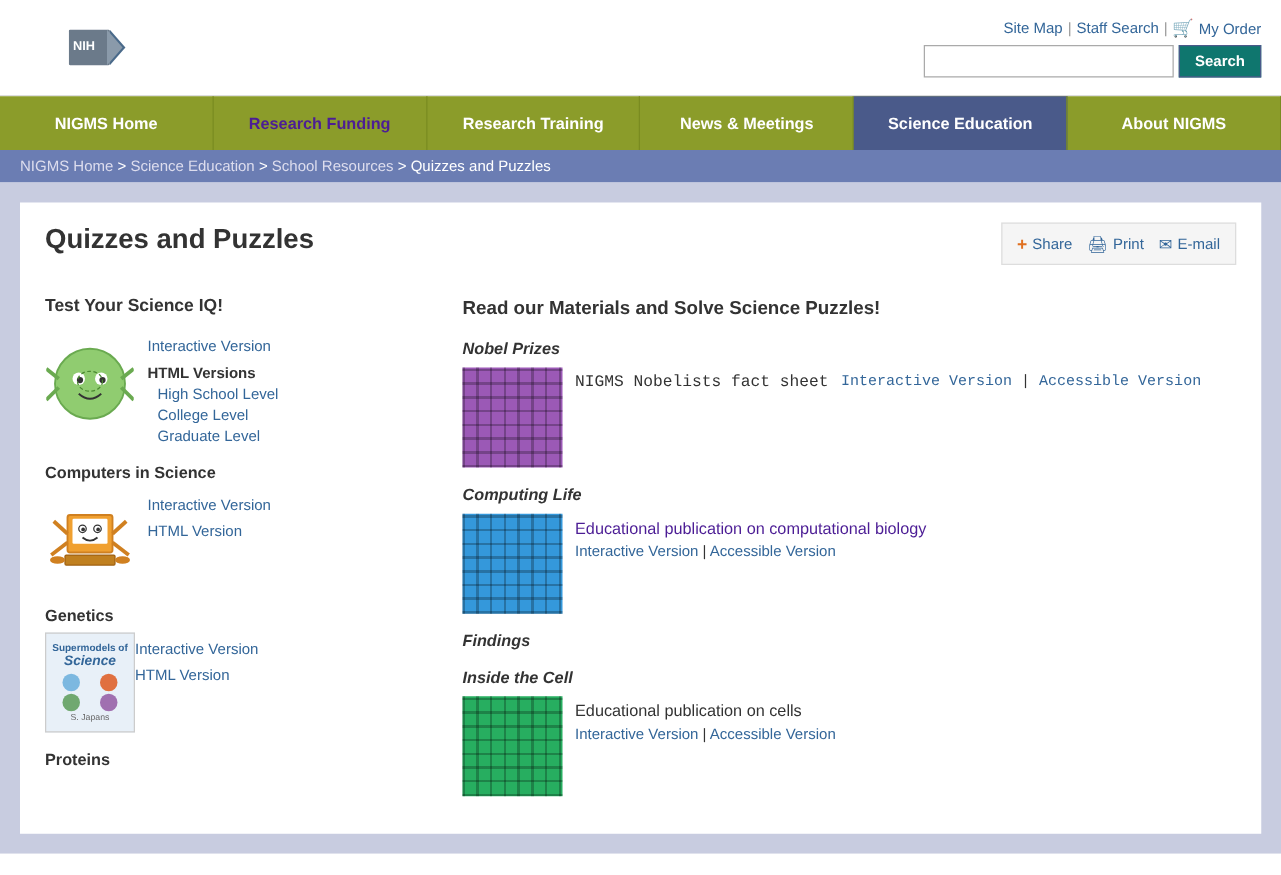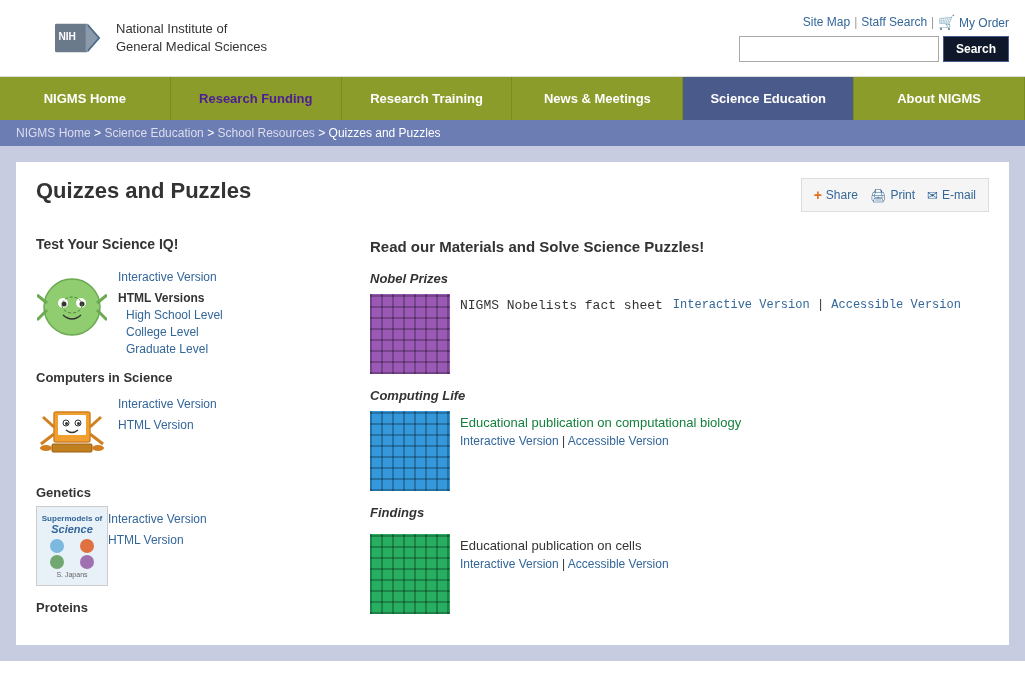--- a/index.html
+++ b/index.html
@@ -163,40 +163,36 @@
     <div id="nih-logo">
       <svg width="90" height="58" viewBox="0 0 90 58">
 
         <rect x="0" y="4" width="58" height="50" rx="2" fill="#6b7a8a"></rect>
 
         <text x="6" y="32" font-size="18" font-weight="bold" fill="white" font-family="Arial">NIH</text>
 
         <polygon points="58,4 80,29 58,54" fill="#4a6a8a"></polygon>
         <polygon points="54,4 76,29 54,54" fill="#8a9aaa"></polygon>
       </svg>
-    </div>
-    <div id="logo-text">
-      <div>National Institute of</div>
-      <div>General Medical Sciences</div>
     </div>
   </div>
   <div id="top-right">
     <div id="top-links">
       <a href="#">Site Map</a>
       <span class="top-link-sep">|</span>
       <a href="#">Staff Search</a>
       <span class="top-link-sep">|</span>
       <a href="#">
         <span style="font-size:14px;">🛒</span>
         <span>My Order</span>
       </a>
     </div>
     <div id="search-area">
       <input type="text" id="search-input" style="width: 200px; height: 26px; border: 1px solid rgb(170, 170, 170); padding: 2px 4px; font-size: 12px;">
-      <button id="search-button" style="background:#0f172a;color:#fff;border:1px solid #4a5a8a;padding:3px 12px;font-size:12px;cursor:pointer;height:26px;font-weight:bold;">Search</button>
+      <button id="search-button" style="background:#0f766e;color:#fff;border:1px solid #4a5a8a;padding:3px 12px;font-size:12px;cursor:pointer;height:26px;font-weight:bold;">Search</button>
     </div>
   </div>
 </div>
 
 <nav id="main-nav" style="background:#8b9c2a;display:flex;">
   <a href="#" class="nav-item" style="flex:1;text-align:center;padding:14px 8px;color:#fff;font-size:13px;font-weight:bold;text-decoration:none;display:flex;align-items:center;justify-content:center;border-right:1px solid #7a8b20;">NIGMS Home</a>
   <a href="#" class="nav-item" style="flex:1;text-align:center;padding:14px 8px;color:#4c1d95;font-size:13px;font-weight:bold;text-decoration:none;display:flex;align-items:center;justify-content:center;border-right:1px solid #7a8b20;">Research Funding</a>
   <a href="#" class="nav-item" style="flex:1;text-align:center;padding:14px 8px;color:#fff;font-size:13px;font-weight:bold;text-decoration:none;display:flex;align-items:center;justify-content:center;border-right:1px solid #7a8b20;">Research Training</a>
   <a href="#" class="nav-item" style="flex:1;text-align:center;padding:14px 8px;color:#fff;font-size:13px;font-weight:bold;text-decoration:none;display:flex;align-items:center;justify-content:center;border-right:1px solid #7a8b20;">News &amp; Meetings</a>
   <a href="#" class="nav-item active" style="flex:1;text-align:center;padding:14px 8px;color:#fff;font-size:13px;font-weight:bold;text-decoration:none;display:flex;align-items:center;justify-content:center;border-right:1px solid #7a8b20;background:#4a5a8a;">Science Education</a>
@@ -355,35 +351,36 @@
               </div>
             </div>
           </div>
         </div>
 
         <div style="margin-bottom:14px;">
           <div style="font-weight:bold;font-size:13px;margin-bottom:8px;font-style:italic;">Computing Life</div>
           <div style="display:flex;gap:10px;align-items:flex-start;">
             <div style="width:80px;height:80px;flex-shrink:0;background:#3498db;background-image:repeating-linear-gradient(0deg,rgba(0,0,0,0.25) 0px,rgba(0,0,0,0.25) 2px,transparent 2px,transparent 11px),repeating-linear-gradient(90deg,rgba(0,0,0,0.25) 0px,rgba(0,0,0,0.25) 2px,transparent 2px,transparent 11px);"></div>
             <div style="display:flex;flex-direction:column;gap:4px;padding-top:4px;">
-              <div style="font-size:13px;color:#15803d;">Educational publication on computational biology</div>
+              <div style="font-size:13px;color:#4c1d95;">Educational publication on computational biology</div>
               <div style="font-size:12px;">
                 <a href="#" style="color:#336699;text-decoration:none;">Interactive Version</a>
                 <span style="color:#333;"> | </span>
                 <a href="#" style="color:#336699;text-decoration:none;">Accessible Version</a>
               </div>
             </div>
           </div>
         </div>
 
         <div style="margin-bottom:14px;">
           <div style="font-weight:bold;font-size:13px;margin-bottom:8px;font-style:italic;">Findings</div>
         </div>
 
         <div style="margin-bottom:14px;">
+          <div style="font-weight:bold;font-size:13px;margin-bottom:8px;font-style:italic;">Inside the Cell</div>
           <div style="display:flex;gap:10px;align-items:flex-start;">
             <div style="width:80px;height:80px;flex-shrink:0;background:#27ae60;background-image:repeating-linear-gradient(0deg,rgba(0,0,0,0.25) 0px,rgba(0,0,0,0.25) 2px,transparent 2px,transparent 11px),repeating-linear-gradient(90deg,rgba(0,0,0,0.25) 0px,rgba(0,0,0,0.25) 2px,transparent 2px,transparent 11px);"></div>
             <div style="display:flex;flex-direction:column;gap:4px;padding-top:4px;">
               <div style="font-size:13px;color:#333;">Educational publication on cells</div>
               <div style="font-size:12px;">
                 <a href="#" style="color:#336699;text-decoration:none;">Interactive Version</a>
                 <span style="color:#333;"> | </span>
                 <a href="#" style="color:#336699;text-decoration:none;">Accessible Version</a>
               </div>
             </div>

